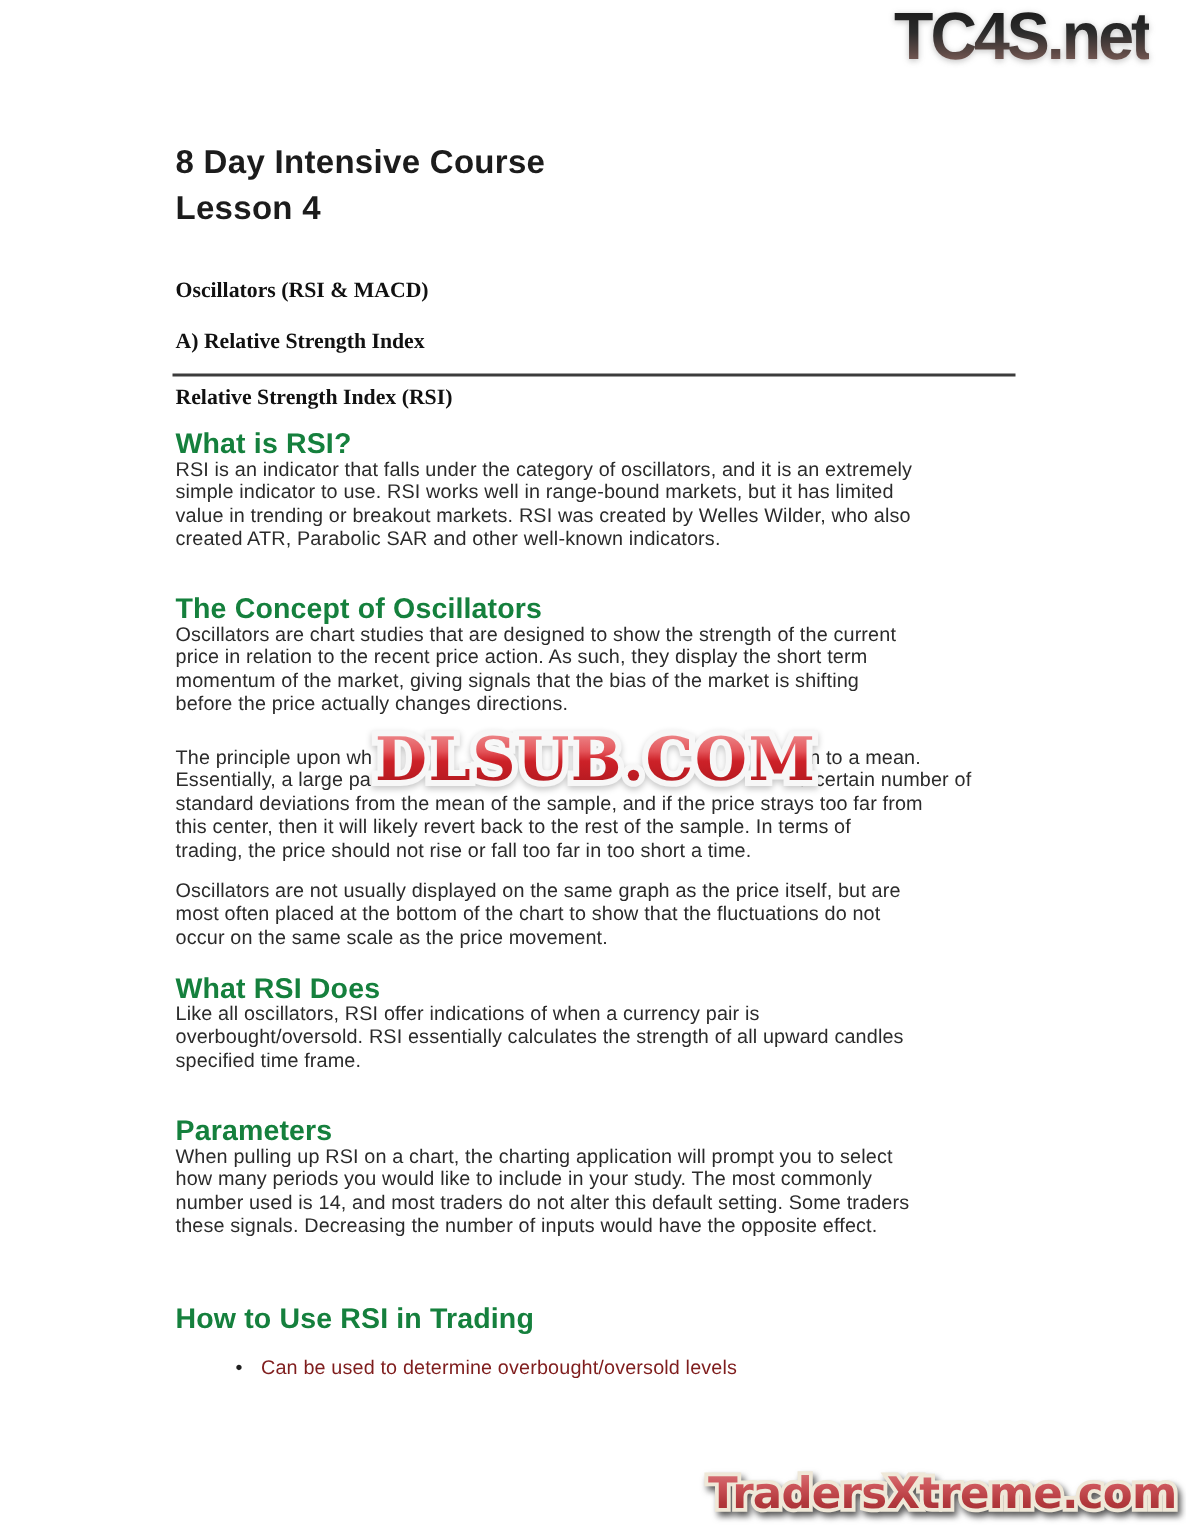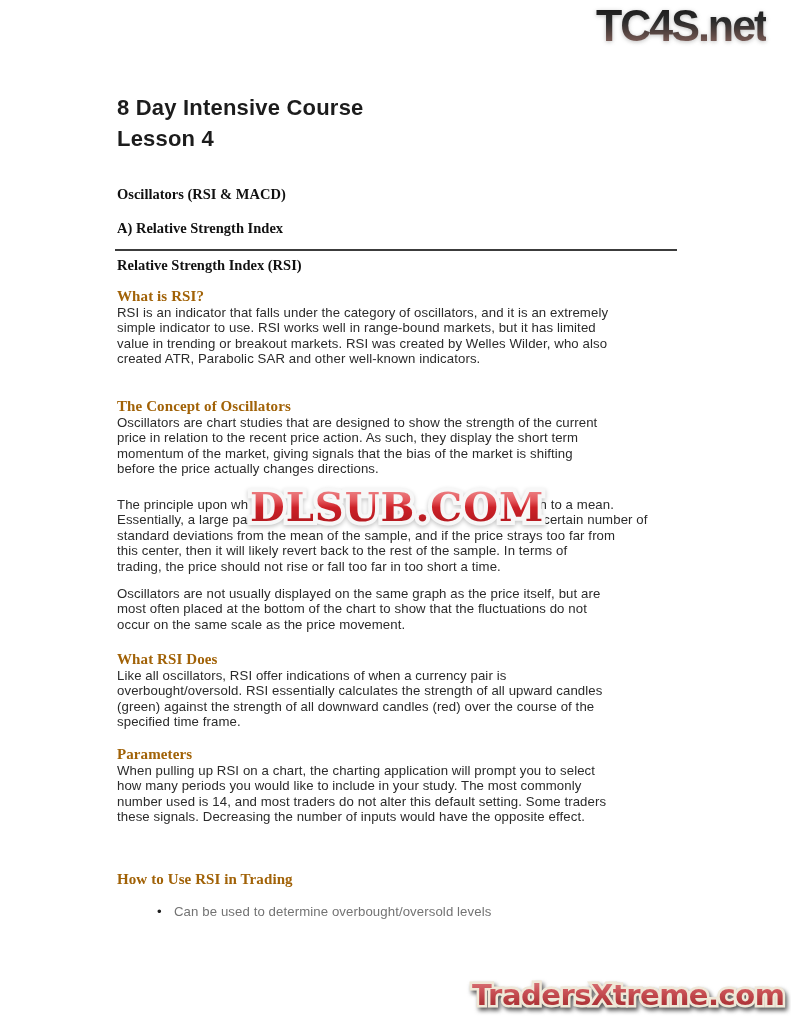--- a/index.html
+++ b/index.html
@@ -62,42 +62,41 @@
     top: 249px;
     width: 562px;
     height: 2px;
     background: #3c3c3c;
   }
 
   
   .block { position: absolute; left: 117px; width: 562px; }
   .h-sans {
     font-weight: bold;
-    font-size: 15px;
+    font-size: 19px;
     line-height: 15.4px;
     letter-spacing: 0.1px;
-    color: #a16207;
-    white-space: nowrap;
-    font-family: Liberation Serif, serif;
+    color: #15803d;
+    white-space: nowrap;
   }
   .h-sans.gap { margin-bottom: 0.6px; }
   .bl {
     position: relative;
     font-size: 13.2px;
     line-height: 15.4px;
     letter-spacing: 0.1px;
     white-space: nowrap;
     color: #2b2b2b;
   }
   .frag-right { position: absolute; left: 415px; top: 0; }
 
   
   .bullet-row { position: absolute; left: 117px; top: 904px; height: 16px; }
   .bullet-dot { position: absolute; left: 40px; top: 0; font-size: 13.2px; line-height: 15.4px; color: #1f1f1f; }
-  .bullet-text { position: absolute; left: 57px; top: 0; font-size: 13.2px; line-height: 15.4px; letter-spacing: 0.1px; white-space: nowrap; color: #737373; }
+  .bullet-text { position: absolute; left: 57px; top: 0; font-size: 13.2px; line-height: 15.4px; letter-spacing: 0.1px; white-space: nowrap; color: #7f1d1d; }
 
   
   .wm { position: absolute; left: 250px; top: 483px; }
   .wm span {
     font-family: "DejaVu Serif", serif;
     font-weight: bold;
     font-size: 40px;
     line-height: 1.2;
     letter-spacing: 1px;
     white-space: nowrap;
@@ -197,21 +196,20 @@
   <div class="block" style="top:586px">
     <div class="bl">Oscillators are not usually displayed on the same graph as the price itself, but are</div>
     <div class="bl">most often placed at the bottom of the chart to show that the fluctuations do not</div>
     <div class="bl">occur on the same scale as the price movement.</div>
   </div>
 
   <div class="block" style="top:652px">
     <div class="h-sans gap">What RSI Does</div>
     <div class="bl">Like all oscillators, RSI offer indications of when a currency pair is</div>
     <div class="bl">overbought/oversold. RSI essentially calculates the strength of all upward candles</div>
-    <div class="bl">(green) against the strength of all downward candles (red) over the course of the</div>
     <div class="bl">specified time frame.</div>
   </div>
 
   <div class="block" style="top:747px">
     <div class="h-sans gap">Parameters</div>
     <div class="bl">When pulling up RSI on a chart, the charting application will prompt you to select</div>
     <div class="bl">how many periods you would like to include in your study. The most commonly</div>
     <div class="bl">number used is 14, and most traders do not alter this default setting. Some traders</div>
     <div class="bl">these signals. Decreasing the number of inputs would have the opposite effect.</div>
   </div>

